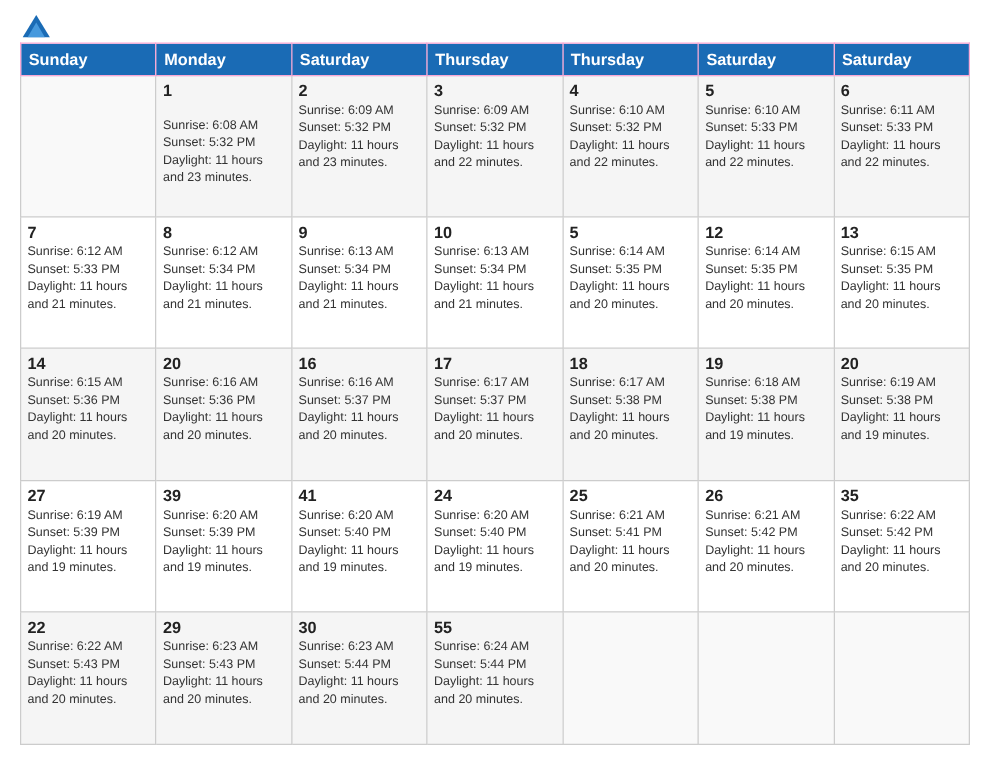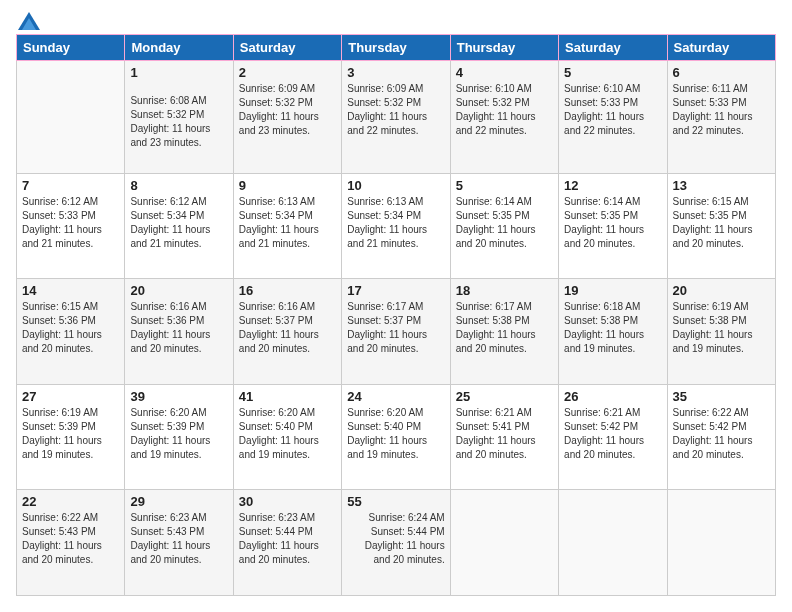--- a/index.html
+++ b/index.html
@@ -349,21 +349,21 @@
           </td>
           <td>
             <span class="day-num">30</span>
             <div class="day-info" style="white-space: pre-line;">Sunrise: 6:23 AM
 Sunset: 5:44 PM
 Daylight: 11 hours
 and 20 minutes.</div>
           </td>
           <td>
             <span class="day-num">55</span>
-            <div class="day-info" style="white-space: pre-line; text-align: right;">Sunrise: 6:24 AM
+            <div class="day-info" style="white-space: pre-line;">Sunrise: 6:24 AM
 Sunset: 5:44 PM
 Daylight: 11 hours
 and 20 minutes.</div>
           </td>
           <td class="empty"></td>
           <td class="empty"></td>
           <td class="empty"></td>
         </tr>
       </tbody>
   </table>

